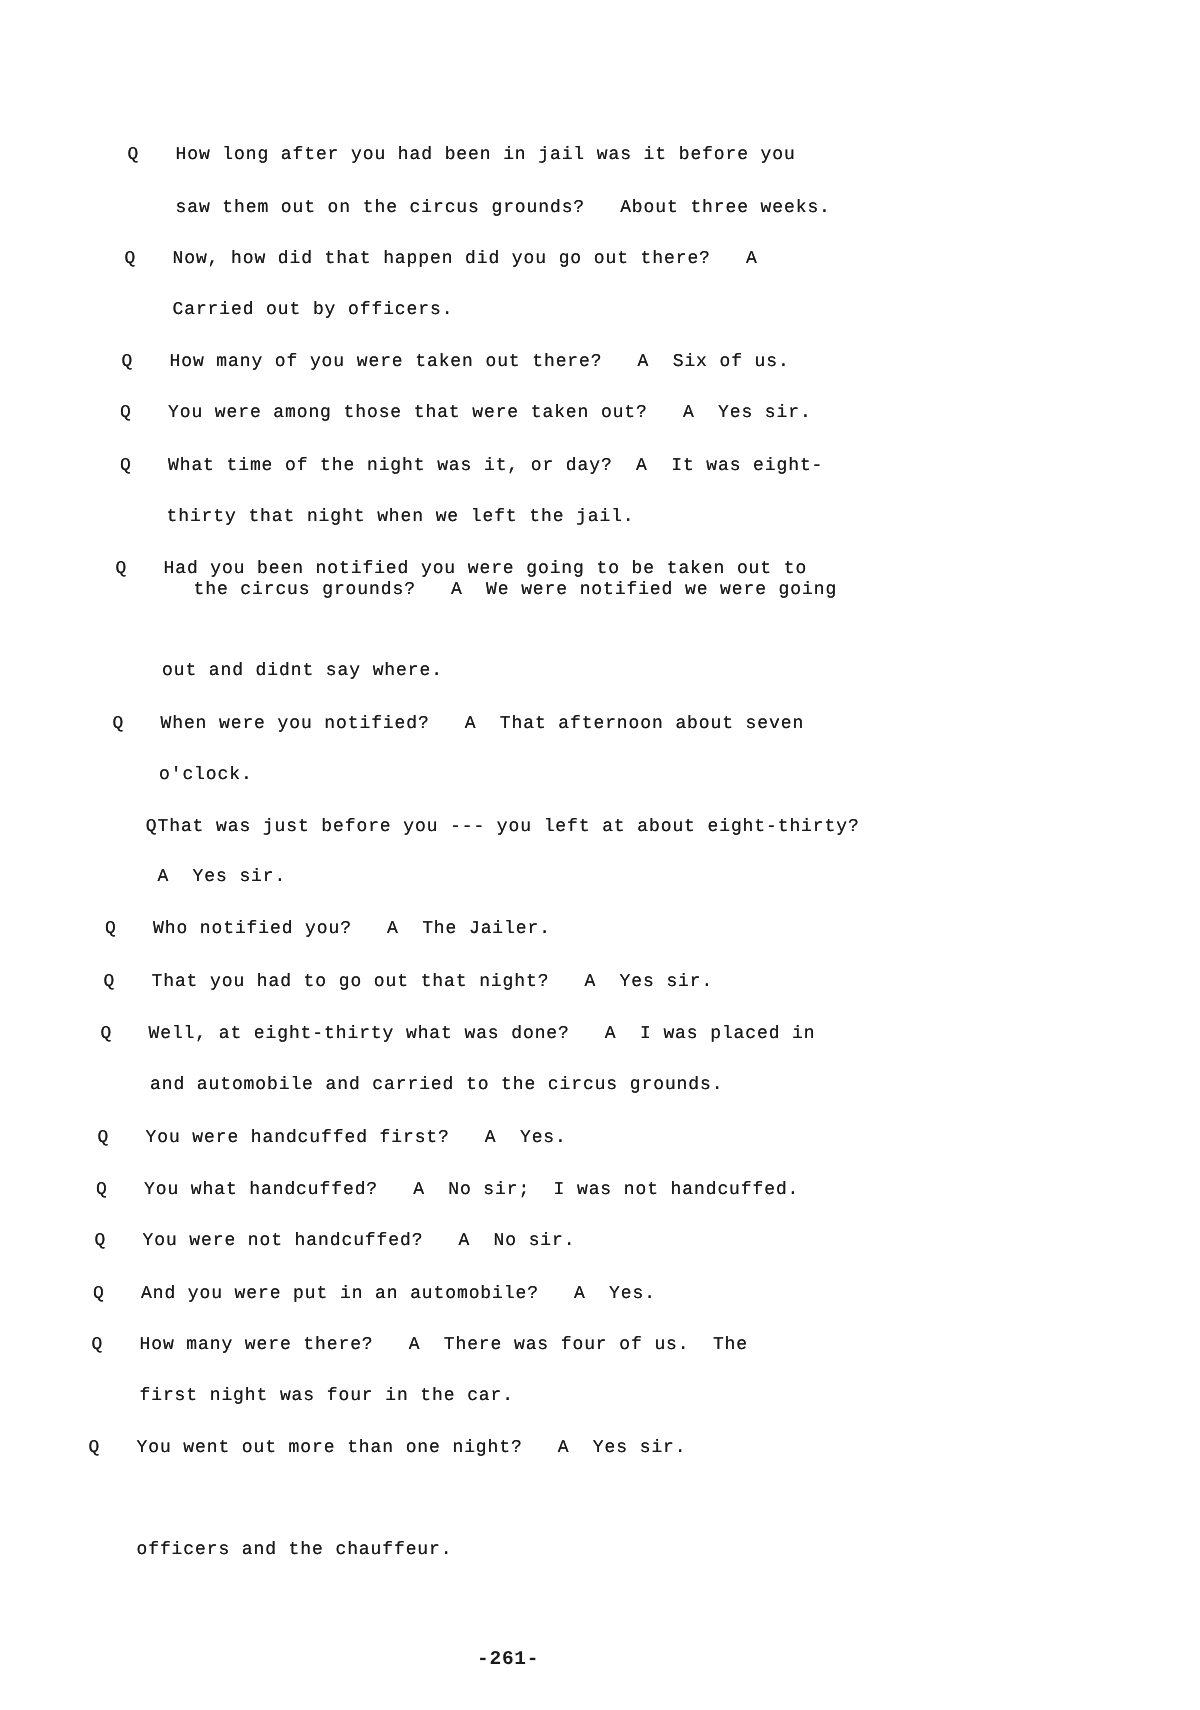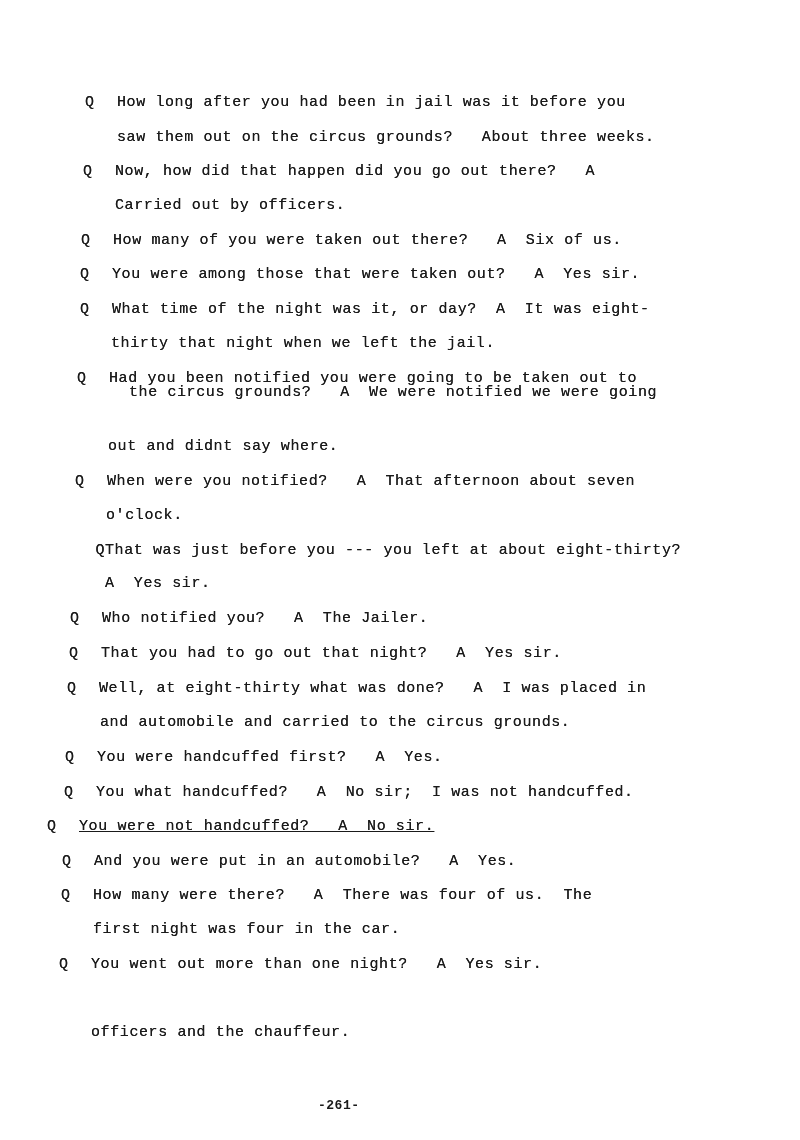--- a/index.html
+++ b/index.html
@@ -4,21 +4,21 @@
   <style>
     html, body { margin: 0; padding: 0; background: #ffffff; }
     body {
       width: 800px; height: 1140px; position: relative; overflow: hidden;
       font-family: "Liberation Mono", "DejaVu Sans Mono", monospace;
       color: #1a1a1a;
     }
     .page { position: absolute; inset: 0; }
     .line {
       position: absolute;
-      font-size: 15px;
+      font-size: 12px;
       line-height: 20px;
       white-space: pre;
       letter-spacing: 0.6px;
       text-shadow: 0 0 0.4px #333;
     }
     .q { display: inline-block; width: 32px; }
     .page-number {
       position: absolute; top: 1098px; left: 318px;
       font-size: 13px; font-weight: bold; letter-spacing: 0.5px;
     }
@@ -41,20 +41,20 @@
     <div class="line" style="left: 75px; top: 472px;"><span class="q">Q</span><span>When were you notified?   A  That afternoon about seven</span></div>
     <div class="line" style="left: 106px; top: 506px;"><span>o'clock.</span></div>
     <div class="line" style="left: 73px; top: 541px; text-align: right;"><span class="q">Q</span><span>That was just before you --- you left at about eight-thirty?</span></div>
     <div class="line" style="left: 105px; top: 574px;"><span>A  Yes sir.</span></div>
     <div class="line" style="left: 70px; top: 609px;"><span class="q">Q</span><span>Who notified you?   A  The Jailer.</span></div>
     <div class="line" style="left: 69px; top: 644px;"><span class="q">Q</span><span>That you had to go out that night?   A  Yes sir.</span></div>
     <div class="line" style="left: 67px; top: 679px;"><span class="q">Q</span><span>Well, at eight-thirty what was done?   A  I was placed in</span></div>
     <div class="line" style="left: 100px; top: 713px;"><span>and automobile and carried to the circus grounds.</span></div>
     <div class="line" style="left: 65px; top: 748px;"><span class="q">Q</span><span>You were handcuffed first?   A  Yes.</span></div>
     <div class="line" style="left: 64px; top: 783px;"><span class="q">Q</span><span>You what handcuffed?   A  No sir;  I was not handcuffed.</span></div>
-    <div class="line" style="left: 47px; top: 817px; text-decoration: underline;"><span class="q">Q</span><span>You were not handcuffed?   A  No sir.</span></div>
+    <div class="line" style="left: 63px; top: 817px;"><span class="q">Q</span><span>You were not handcuffed?   A  No sir.</span></div>
     <div class="line" style="left: 62px; top: 852px;"><span class="q">Q</span><span>And you were put in an automobile?   A  Yes.</span></div>
     <div class="line" style="left: 61px; top: 886px;"><span class="q">Q</span><span>How many were there?   A  There was four of us.  The</span></div>
     <div class="line" style="left: 93px; top: 920px;"><span>first night was four in the car.</span></div>
     <div class="line" style="left: 59px; top: 955px;"><span class="q">Q</span><span>You went out more than one night?   A  Yes sir.</span></div>
     <div class="line" style="left: 91px; top: 1023px; text-align: right;"><span>officers and the chauffeur.</span></div>
   </div>
 <div class="page-number">-261-</div>
 
 </body></html>

